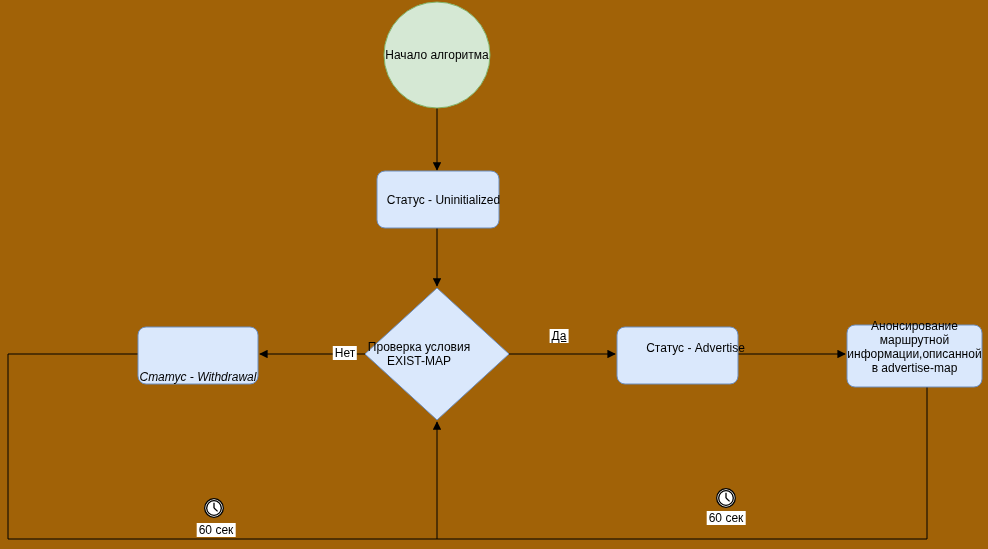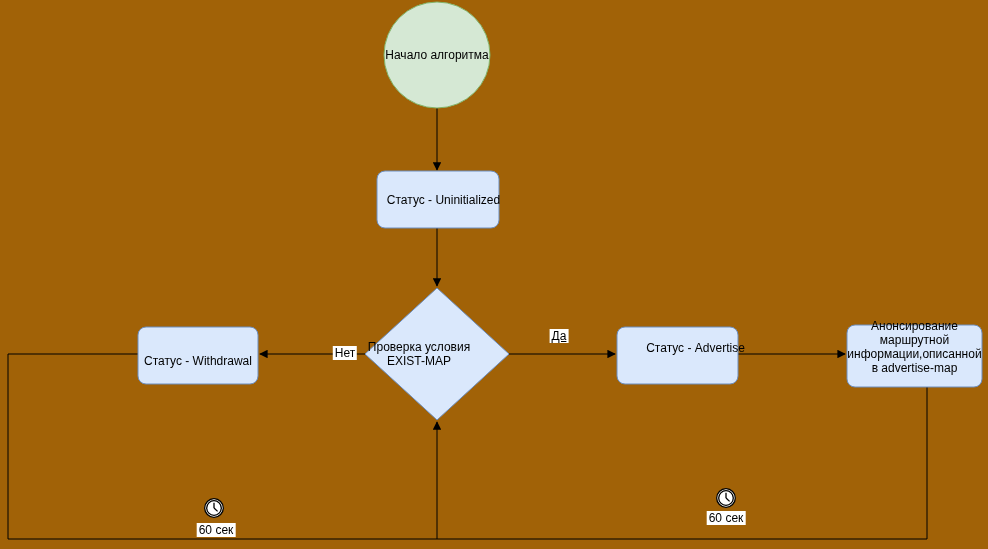--- a/index.html
+++ b/index.html
@@ -79,21 +79,21 @@
       <circle cx="0" cy="0" r="7.3"></circle>
       <line x1="0" y1="0" x2="0" y2="-5.2"></line>
       <line x1="0" y1="0" x2="3.6" y2="3.4"></line>
     </g>
   </svg>
 
   <div class="node-label nowrap" style="left:374px; top:2px; width:126px; height:106px;">Начало алгоритма</div>
   <div class="node-label nowrap" style="left:377px; top:171px; width:133px; height:57px;">Статус - Uninitialized</div>
   <div class="node-label" style="left:347px; top:288px; width:144px; height:132px; line-height:14px;">Проверка условия
 EXIST-MAP</div>
-  <div class="node-label nowrap" style="left:138px; top:327px; width:120px; height:67px;">Статус - Withdrawal</div>
+  <div class="node-label nowrap" style="left:138px; top:343px; width:120px; height:67px;font-style:italic;">Статус - Withdrawal</div>
   <div class="node-label nowrap" style="left:635px; top:327px; width:121px; height:41px;">Статус - Advertise</div>
   <div class="node-label" style="left:843px; top:325px; width:143px; height:44px;">Анонсирование
 маршрутной
 информации,описанной
 в advertise-map</div>
 
   <div class="edge-label" style="left:320px; top:353px;margin-left:25px;">Нет</div>
   <div class="edge-label" style="left:559px; top:336px;text-decoration:underline;">Да</div>
 
   <div class="edge-label" style="left:216px; top:530px;">60 сек</div>

